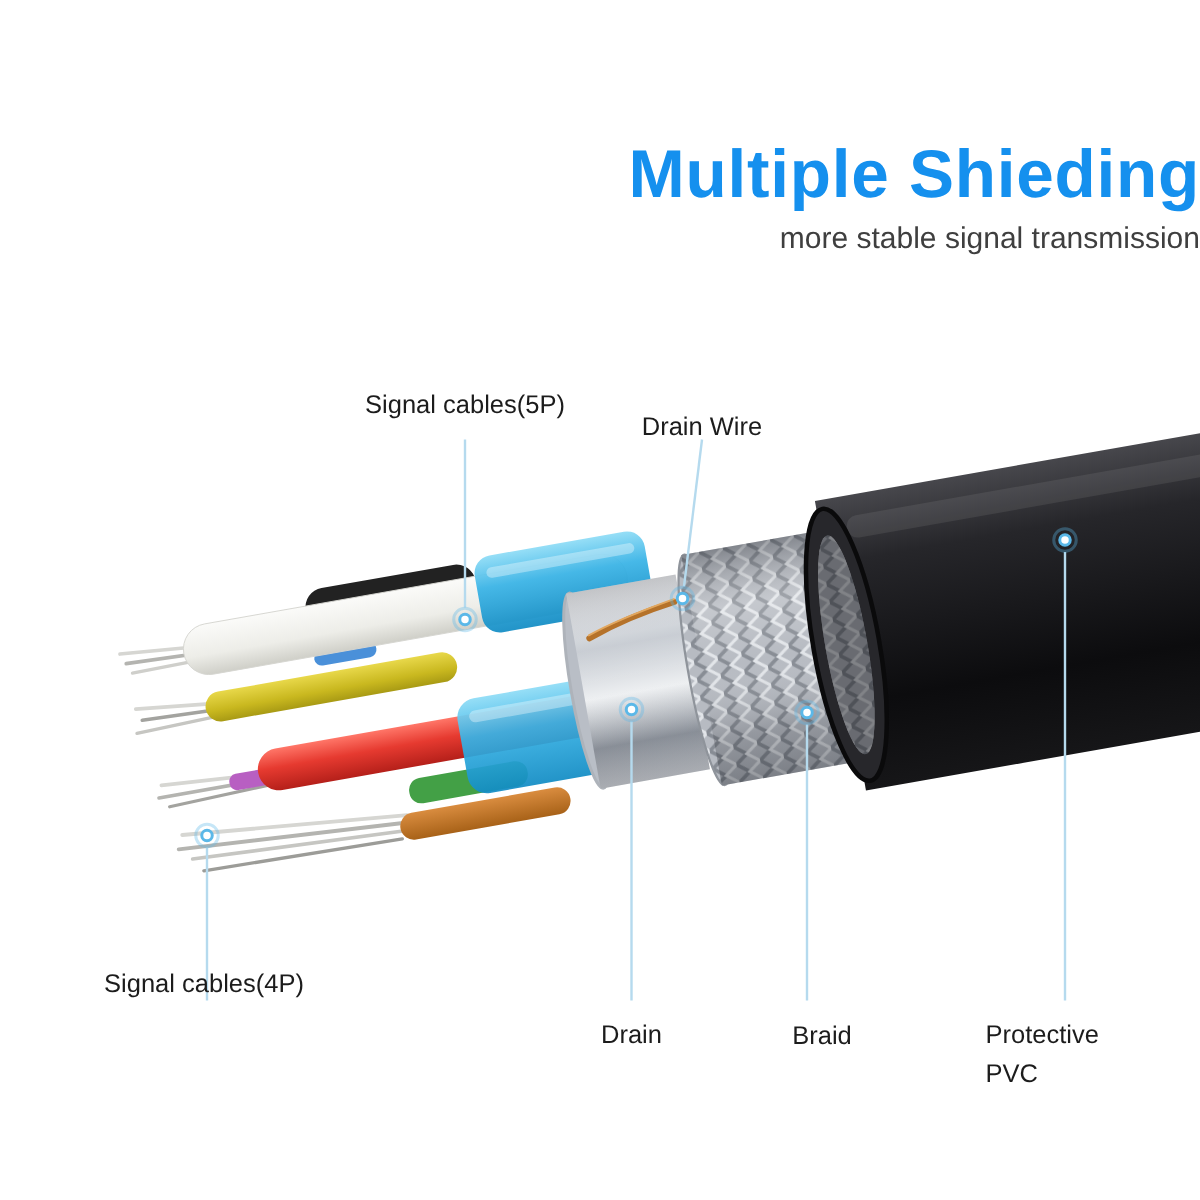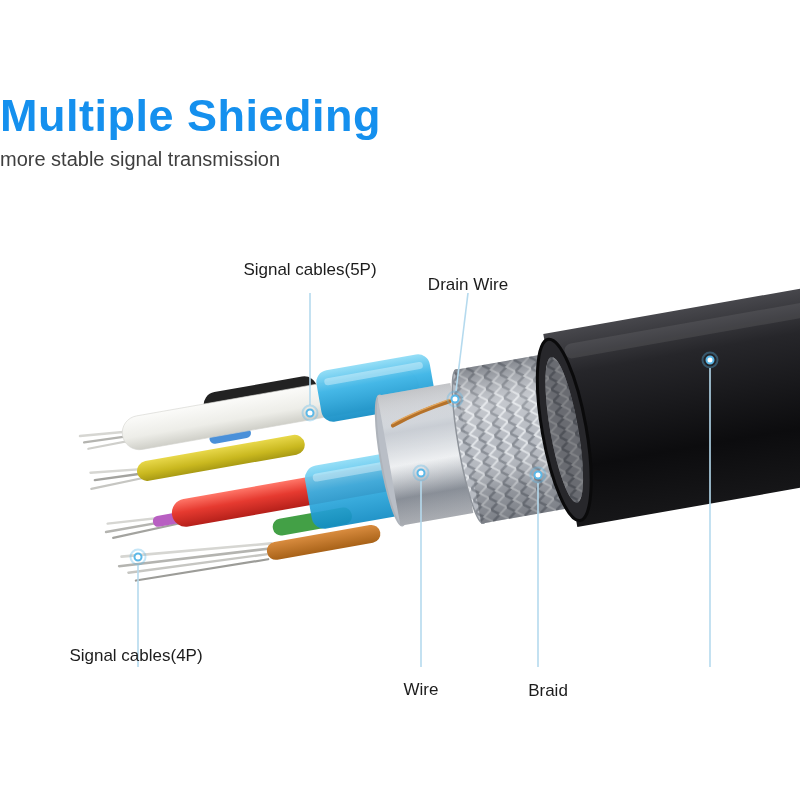--- a/index.html
+++ b/index.html
@@ -1,25 +1,25 @@
 <!DOCTYPE html>
 <html><head>
 <meta charset="utf-8">
 <style>
   html,body{margin:0;padding:0;background:#ffffff;}
   .stage{
     position:relative;width:800px;height:800px;background:#ffffff;overflow:hidden;
     font-family:"Liberation Sans",sans-serif;
   }
   .title{
-    position:absolute;left:0;top:90px;width:800px;text-align:left;
+    position:absolute;left:0;top:90px;width:800px;text-align:right;
     font-size:45px;font-weight:700;color:#1590ee;letter-spacing:.5px;margin:0;
   }
   .subtitle{
-    position:absolute;left:0;top:148px;width:800px;text-align:left;
+    position:absolute;left:0;top:148px;width:800px;text-align:right;
     font-size:20px;font-weight:400;color:#3f3f3f;
   }
   .diagram-svg{position:absolute;left:0;top:0;}
   .callout-label{
     position:absolute;transform:translateX(-50%);
     font-size:17px;font-weight:500;color:#1c1c1c;white-space:nowrap;line-height:1.5;
   }
   .callout-label.wrap{white-space:normal;width:92px;}
 </style>
 </head>
@@ -177,16 +177,17 @@
       <g>
         <circle cx="710" cy="360" r="7.5" fill="none" stroke="#5bb8e8" stroke-opacity=".35" stroke-width="2"></circle>
         <circle cx="710" cy="360" r="3.5" fill="#ffffff" stroke="#5bb8e8" stroke-width="2"></circle>
       </g>
     </g>
   </svg>
 
   <div class="callout-label" style="left:310px;top:257px">Signal cables(5P)</div>
   <div class="callout-label" style="left:468px;top:272px">Drain Wire</div>
   <div class="callout-label" style="left:136px;top:643px">Signal cables(4P)</div>
-  <div class="callout-label" style="left:421px;top:677px">Wire</div>
+  <div class="callout-label" style="left:421px;top:677px">Drain</div>
   <div class="callout-label" style="left:548px;top:678px">Braid</div>
+  <div class="callout-label wrap" style="left:703px;top:677px">Protective PVC</div>
 
 </div>
 
 </body></html>

